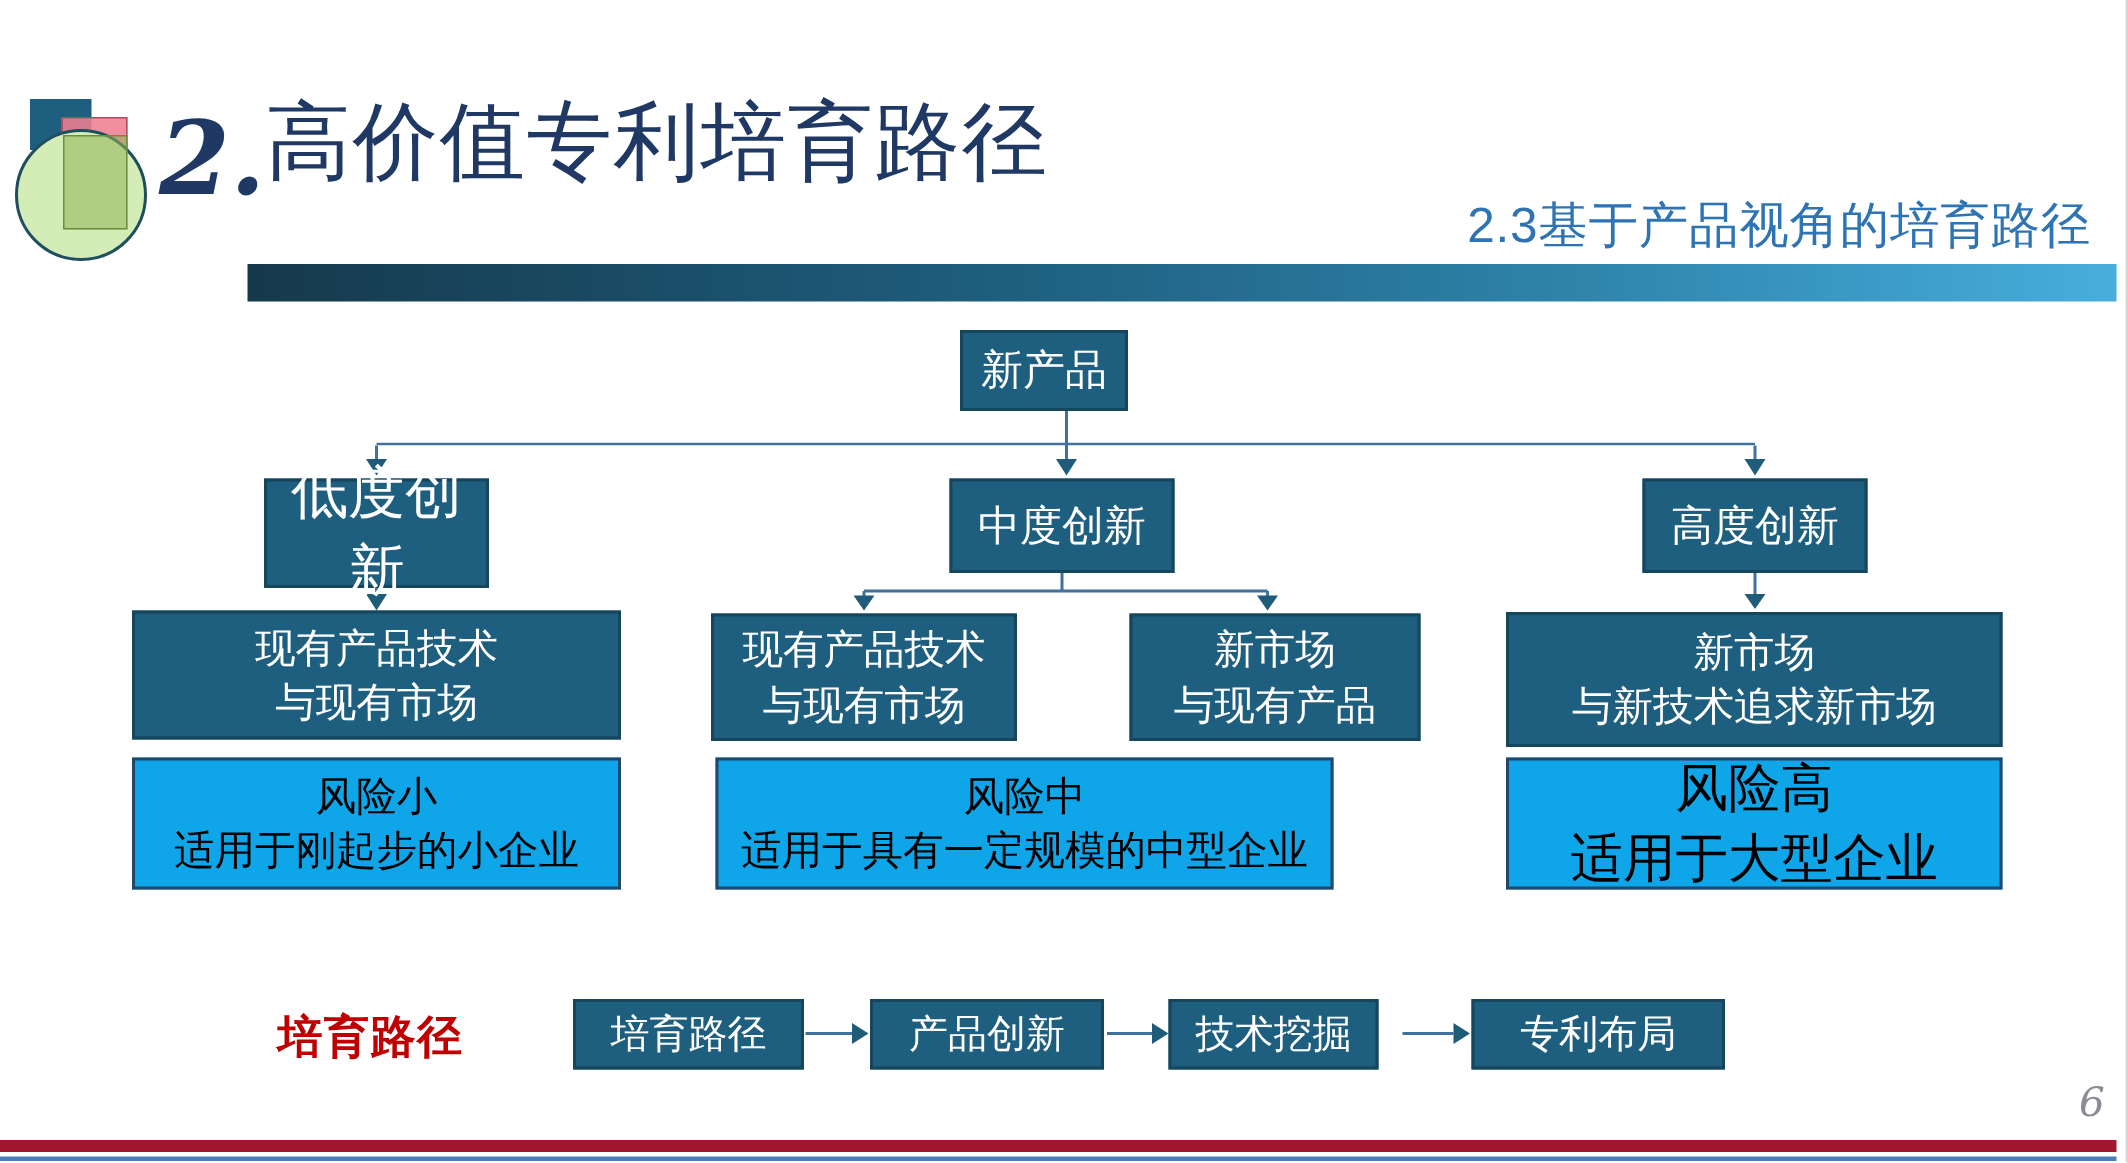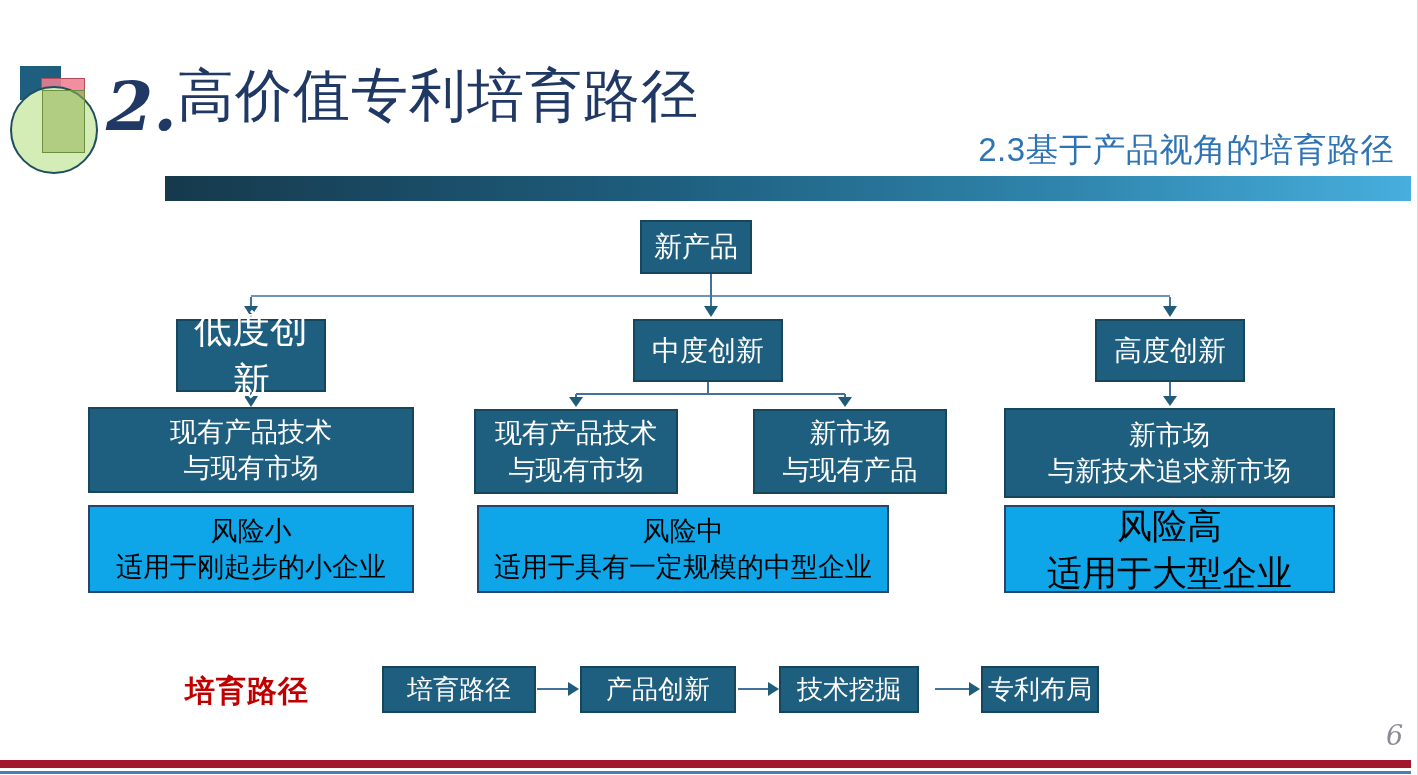--- a/index.html
+++ b/index.html
@@ -41,21 +41,21 @@
   #box-l2-3{left:1004px;top:408px;width:331px;height:90px;font-size:27px;}
   #risk-0{left:88px;top:505px;width:326px;height:88px;font-size:27px;}
   #risk-1{left:477px;top:505px;width:412px;height:88px;font-size:27px;}
   #risk-2{left:1004px;top:505px;width:331px;height:88px;font-size:35px;}
 
   
   .flow-label{position:absolute;left:185px;top:671px;font-size:30px;font-weight:bold;color:#C00000;letter-spacing:1px;}
   #step-0{left:382px;top:666px;width:154px;height:47px;font-size:26px;}
   #step-1{left:580px;top:666px;width:156px;height:47px;font-size:26px;align-items:center;}
   #step-2{left:779px;top:666px;width:140px;height:47px;font-size:26px;}
-  #step-3{left:981px;top:666px;width:118px;height:47px;font-size:26px;}
+  #step-3{left:981px;top:666px;width:169px;height:47px;font-size:26px;}
 
   .connectors{position:absolute;left:0;top:0;pointer-events:none;}
 
   
   .bar-red{position:absolute;left:0;top:760px;width:1411px;height:8px;background:#A0172E;}
   .bar-blue{position:absolute;left:0;top:771px;width:1411px;height:3px;background:#4A7EBB;}
   .pagenum{position:absolute;left:1386px;top:720px;font-family:"DejaVu Serif",serif;font-style:italic;font-size:27px;color:#8b8b95;}
 </style>
 </head>
 <body>

